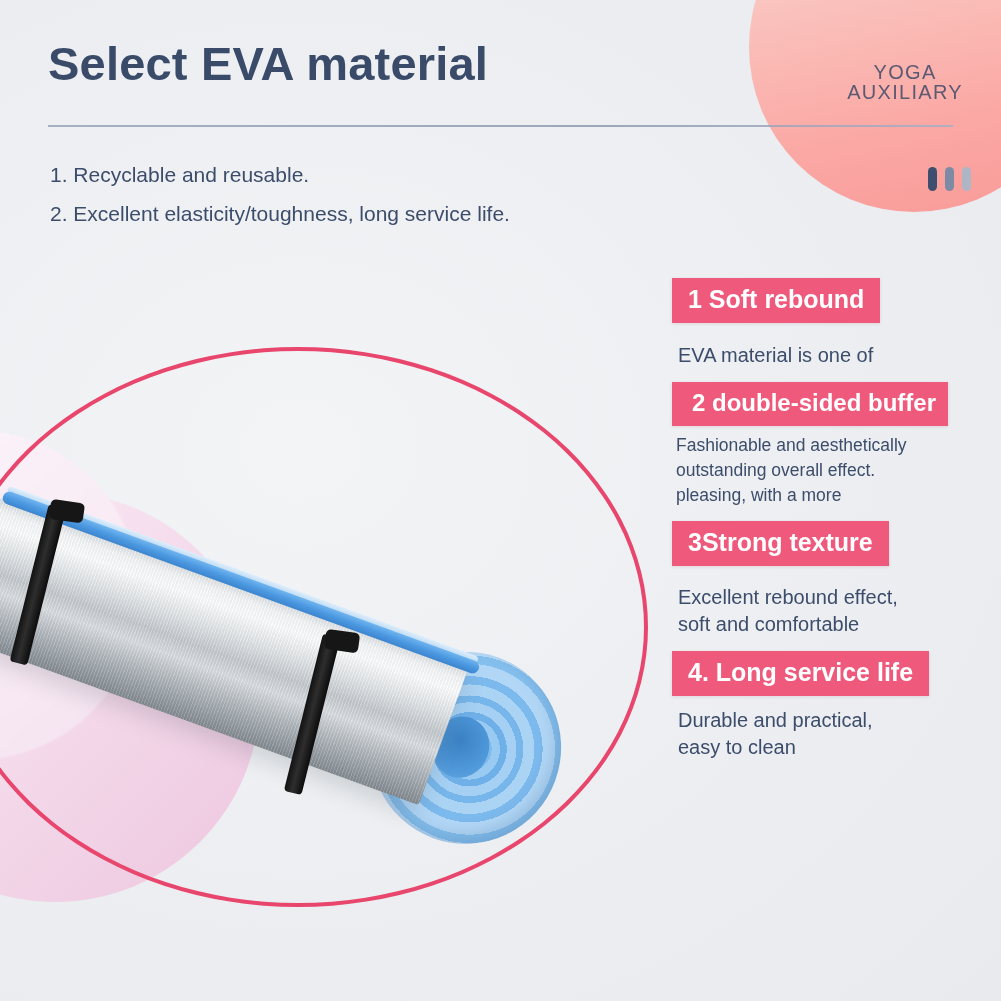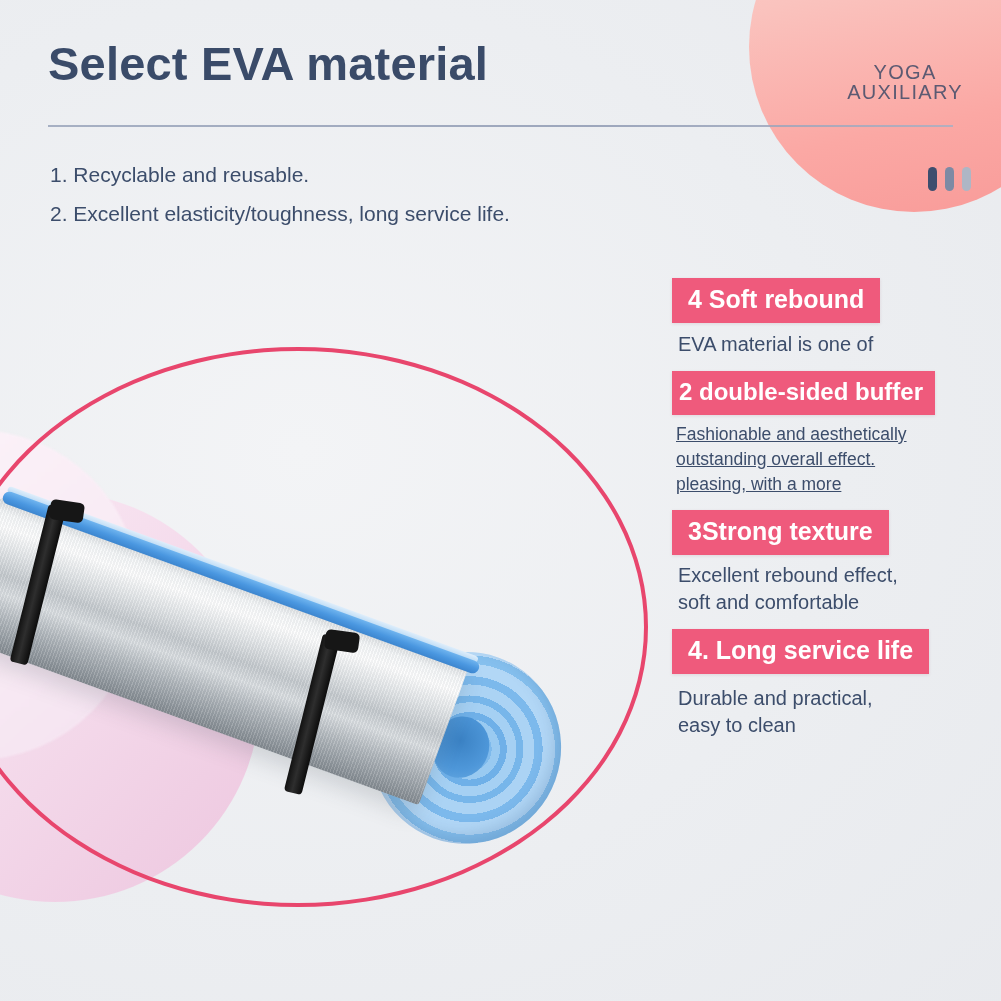--- a/index.html
+++ b/index.html
@@ -230,26 +230,26 @@
     font-weight: bold;
     font-size: 25px;
     padding: 7px 16px 9px 16px;
     white-space: nowrap;
     box-shadow: 0 1px 3px rgba(120,40,60,.12);
   }
   .feature-body {
     color: #3c4d6b;
     font-size: 20px;
     line-height: 28px;
-    margin-top: 7px;
+    margin-top: 18px;
     padding-left: 6px;
   }
   .feature-body div { white-space: nowrap; }
-  .f2 .badge { font-size: 24px; padding-left: 7px; padding-right: 12px; }
-  .f2 .feature-body { font-size: 17.5px; line-height: 25px; margin-top: 7px; padding-left: 4px; text-decoration: underline; }
+  .f2 .badge { font-size: 24px; padding-left: 20px; padding-right: 12px; }
+  .f2 .feature-body { font-size: 17.5px; line-height: 25px; margin-top: 7px; padding-left: 4px; }
   .f3 { margin-top: 2px; }
   .f3 .feature-body { line-height: 27px; }
   .f4 { margin-top: 10px; }
   .f4 .feature-body { margin-top: 11px; line-height: 27px; }
 </style>
 </head>
 <body>
 
 <div id="page">
 
@@ -288,21 +288,21 @@
     <div class="mat-blue-edge"></div>
     <div class="strap s1"></div>
     <div class="strap-head h1"></div>
     <div class="strap s2"></div>
     <div class="strap-head h2"></div>
   </div>
 
   <div class="features">
 
     <div class="feature f1">
-      <div class="badge">4 Soft rebound</div>
+      <div class="badge">1 Soft rebound</div>
       <div class="feature-body">
         <div>EVA material is one of</div>
       </div>
     </div>
 
     <div class="feature f2">
       <div class="badge">2 double-sided buffer</div>
       <div class="feature-body">
         <div>Fashionable and aesthetically</div>
         <div>outstanding overall effect.</div>

